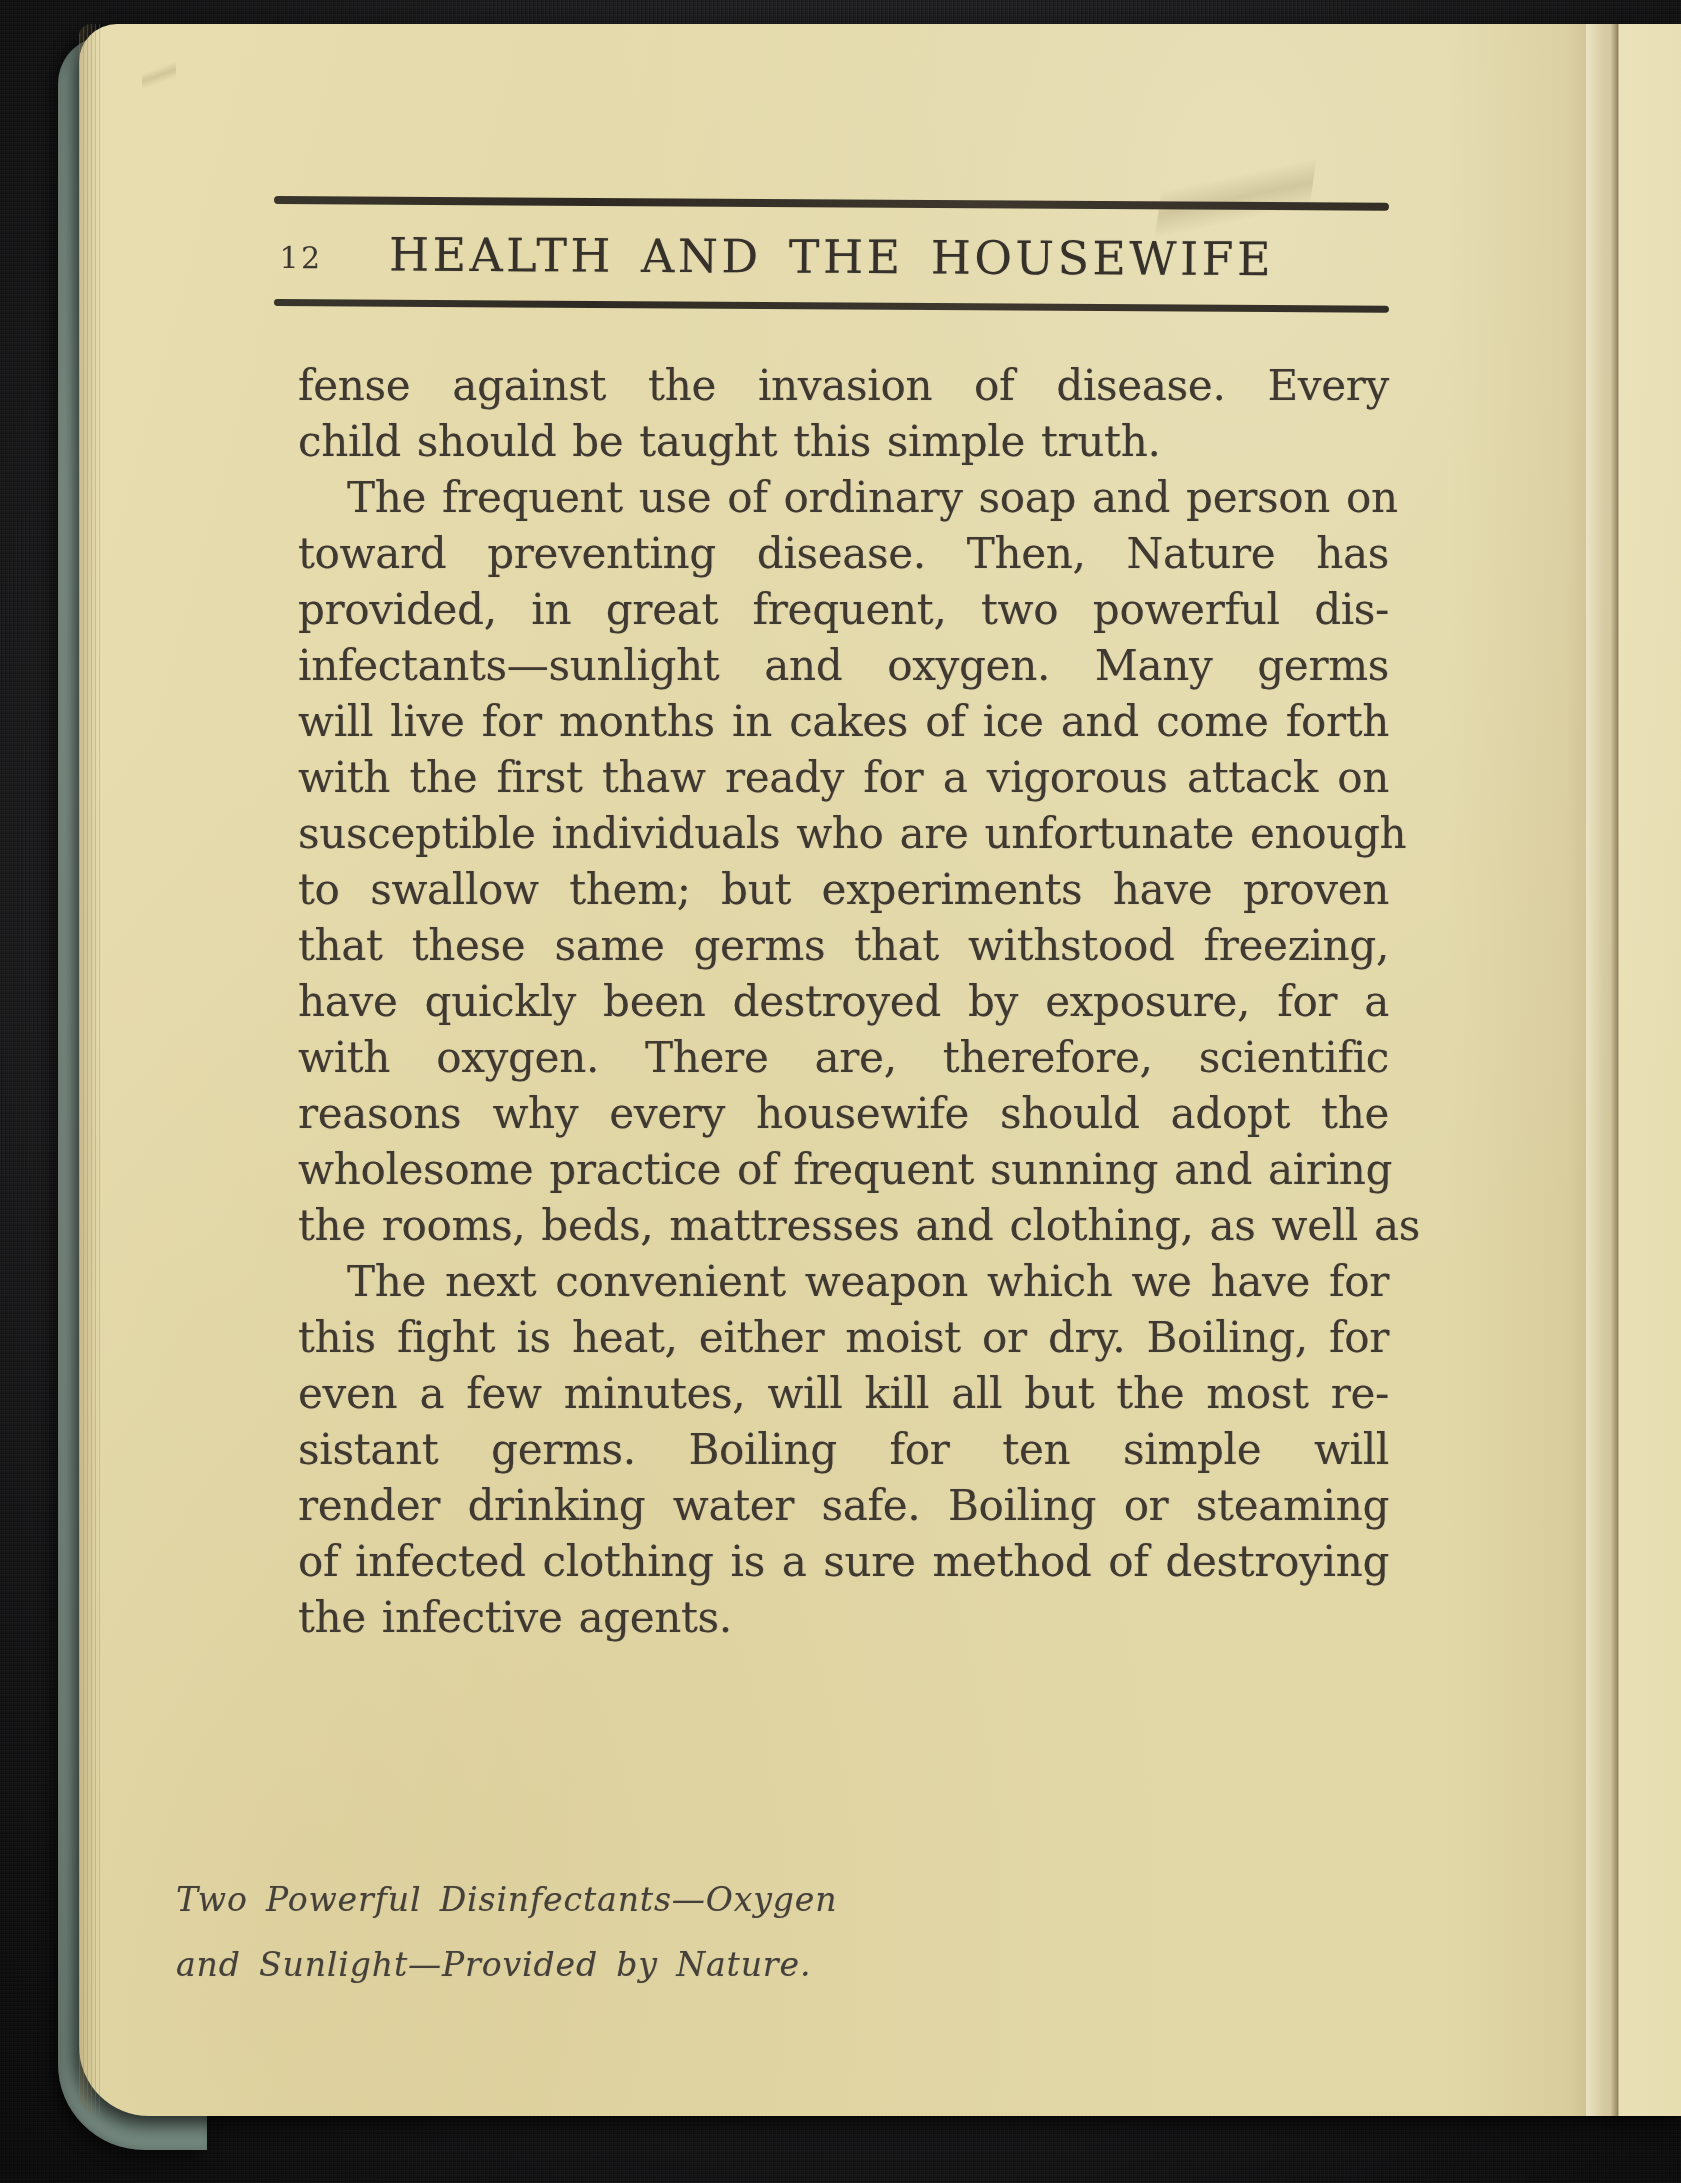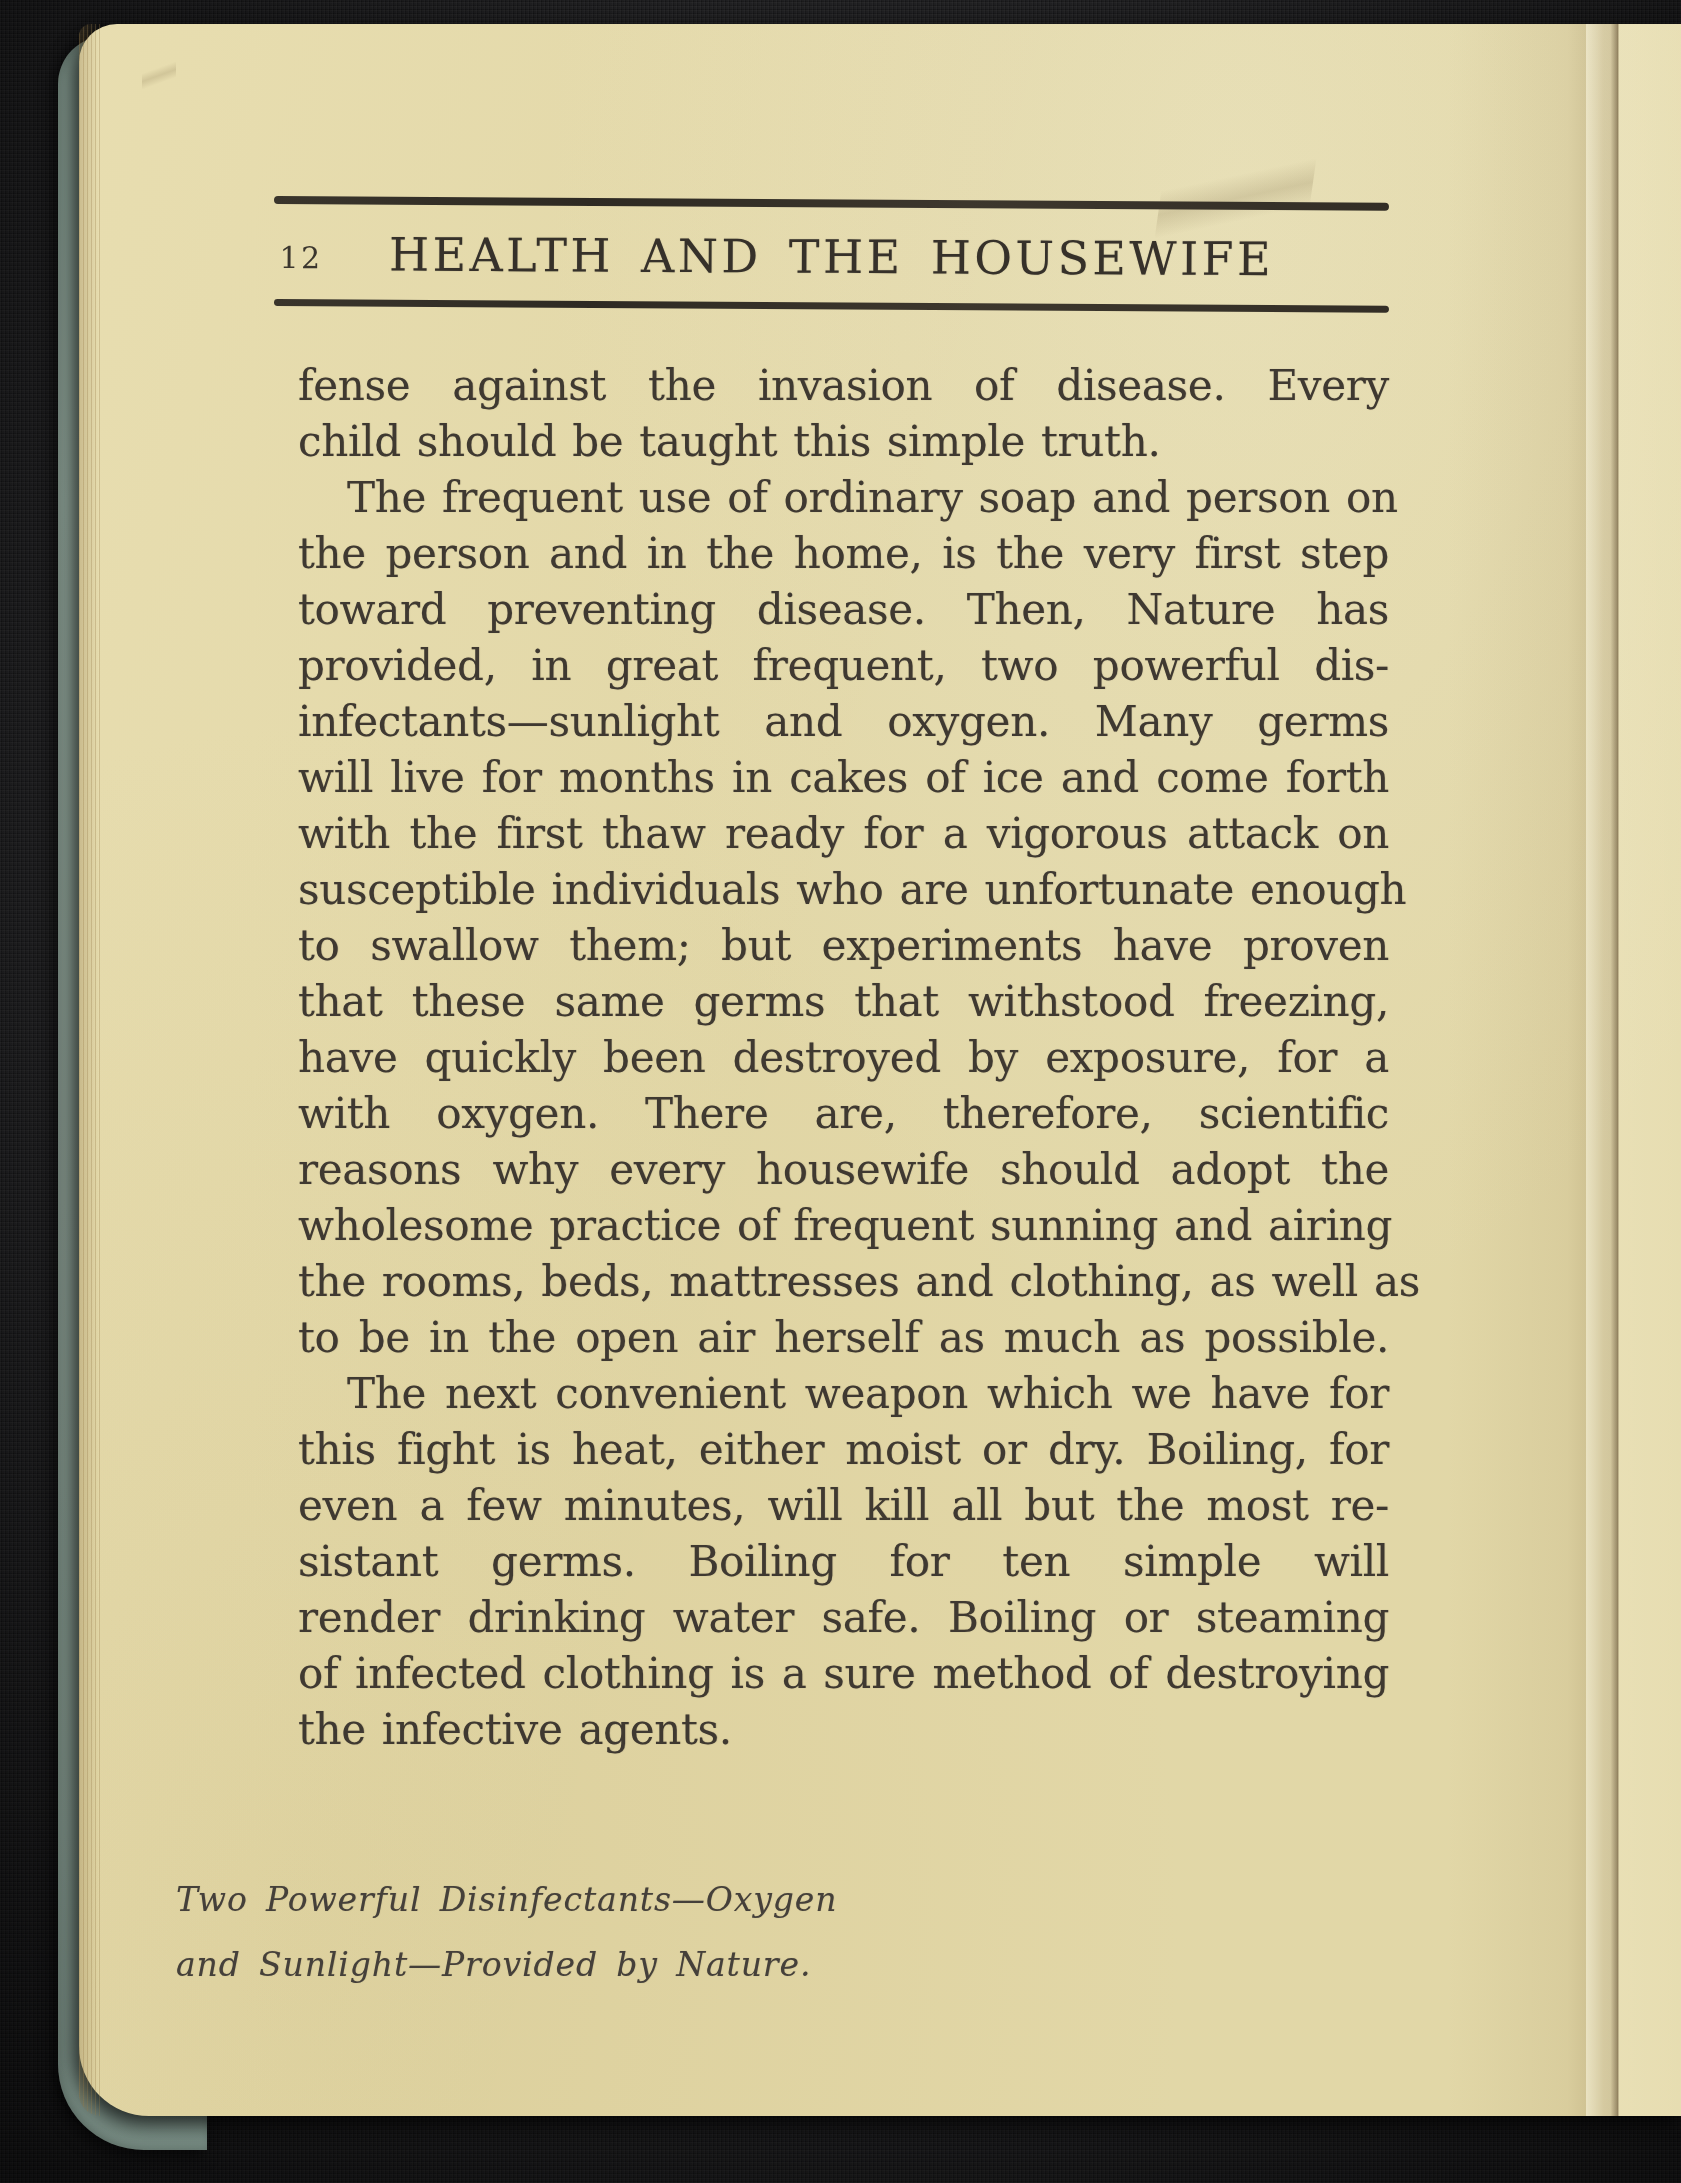--- a/index.html
+++ b/index.html
@@ -133,35 +133,33 @@
   <div class="header-row">
     <span class="pagenum">12</span>
     <span class="running-title">HEALTH AND THE HOUSEWIFE</span>
   </div>
   <div class="rule bottom"></div>
 
   <div class="body-block">
       <div class="line just">fense against the invasion of disease.  Every</div>
       <div class="line">child should be taught this simple truth.</div>
       <div class="line just indent">The frequent use of ordinary soap and person on</div>
-      <div class="line just">the person and in the home, is the very first step</div>
       <div class="line just">toward preventing disease.  Then, Nature has</div>
       <div class="line just">provided, in great frequent, two powerful dis-</div>
       <div class="line just">infectants—sunlight and oxygen.  Many germs</div>
       <div class="line just">will live for months in cakes of ice and come forth</div>
       <div class="line just">with the first thaw ready for a vigorous attack on</div>
       <div class="line just">susceptible individuals who are unfortunate enough</div>
       <div class="line just">to swallow them; but experiments have proven</div>
       <div class="line just">that these same germs that withstood freezing,</div>
       <div class="line just">have quickly been destroyed by exposure, for a</div>
       <div class="line just">with oxygen.  There are, therefore, scientific</div>
       <div class="line just">reasons why every housewife should adopt the</div>
       <div class="line just">wholesome practice of frequent sunning and airing</div>
       <div class="line just">the rooms, beds, mattresses and clothing, as well as</div>
-      <div class="line just">to be in the open air herself as much as possible.</div>
       <div class="line just indent">The next convenient weapon which we have for</div>
       <div class="line just">this fight is heat, either moist or dry.  Boiling, for</div>
       <div class="line just">even a few minutes, will kill all but the most re-</div>
       <div class="line just">sistant germs.  Boiling for ten simple will</div>
       <div class="line just">render drinking water safe.  Boiling or steaming</div>
       <div class="line just">of infected clothing is a sure method of destroying</div>
       <div class="line">the infective agents.</div>
     </div>
 
   <div class="caption">

